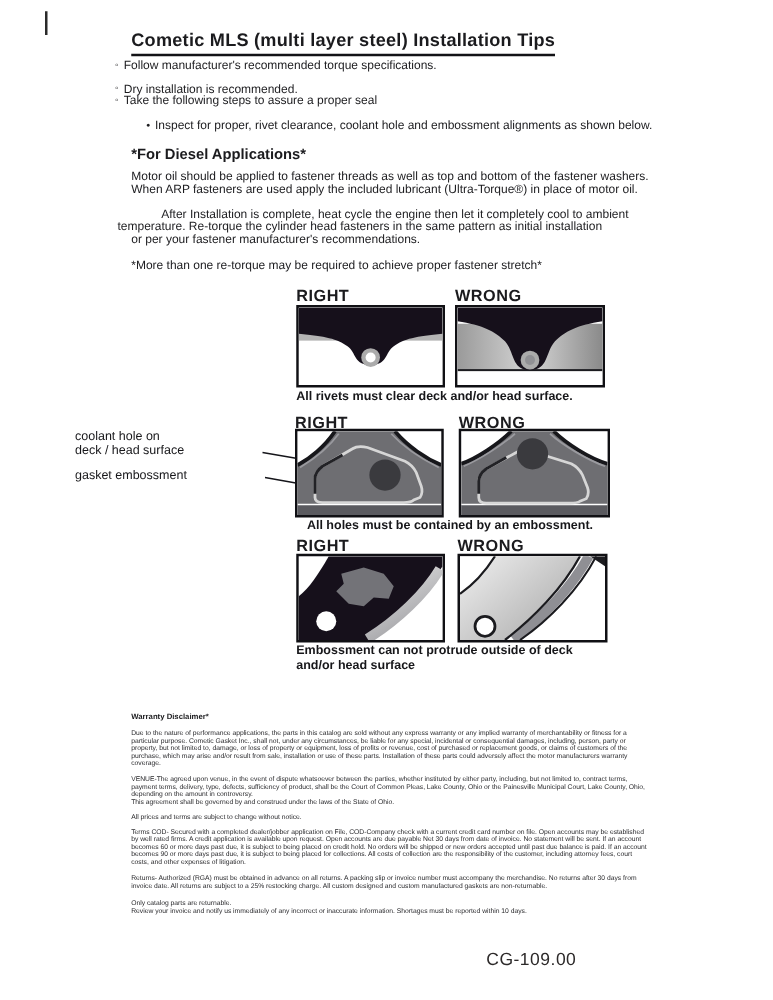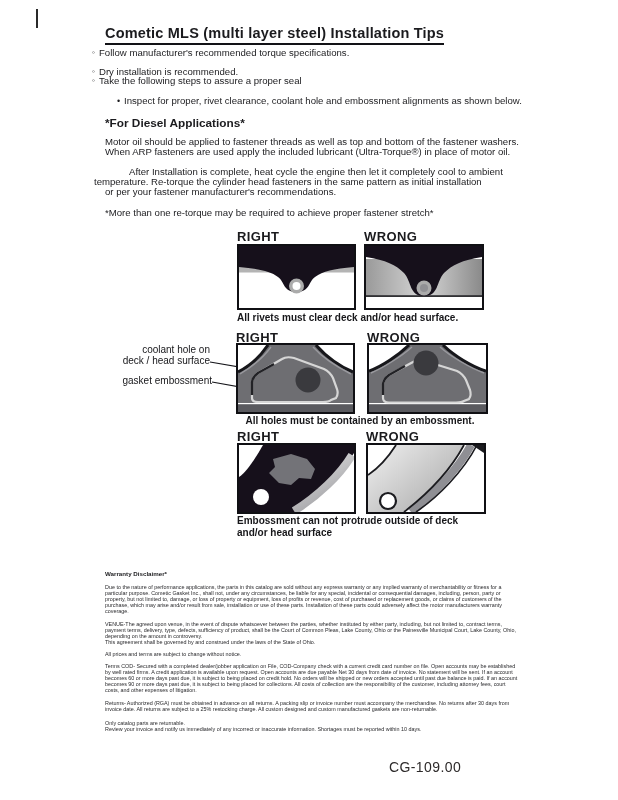--- a/index.html
+++ b/index.html
@@ -9,21 +9,21 @@
   .nowrap{white-space:nowrap;}
   .title{font-size:14.5px;font-weight:bold;letter-spacing:0.2px;
          border-bottom:2px solid #121216;padding-bottom:2px;display:inline-block;}
   .body-line{font-size:9.6px;color:#1c1c1f;}
   .bullet-mark{display:inline-block;width:7px;font-size:8px;vertical-align:1px;}
   .sub-mark{display:inline-block;width:7px;font-size:9px;}
   .sec-head{font-size:11.8px;font-weight:bold;}
   .dlabel{font-size:13px;font-weight:bold;text-align:left;letter-spacing:0.4px;}
   .dbox{border:2px solid #101014;background:#fff;line-height:0;}
   .caption{font-size:10px;font-weight:bold;color:#17171a;}
-  .callout{font-size:10px;text-align:right;color:#17171a;line-height:10.5px;}
+  .callout{font-size:10px;color:#17171a;line-height:10.5px;}
   .warr{width:414px;font-size:5.4px;line-height:6.1px;color:#2a2a2d;text-align:left;}
   .warr .wp{margin:0 0 6px 0;}
   .warr .tight{margin-bottom:0;}
   .warr .gap-top{margin-top:8px;}
   .warr .whead{font-size:6.2px;font-weight:bold;margin:0 0 7px 0;color:#1b1b1e;}
   .footer-code{font-size:14px;color:#2d2a2a;letter-spacing:0.4px;text-align:right;}
 </style>
 </head>
 <body>
 

